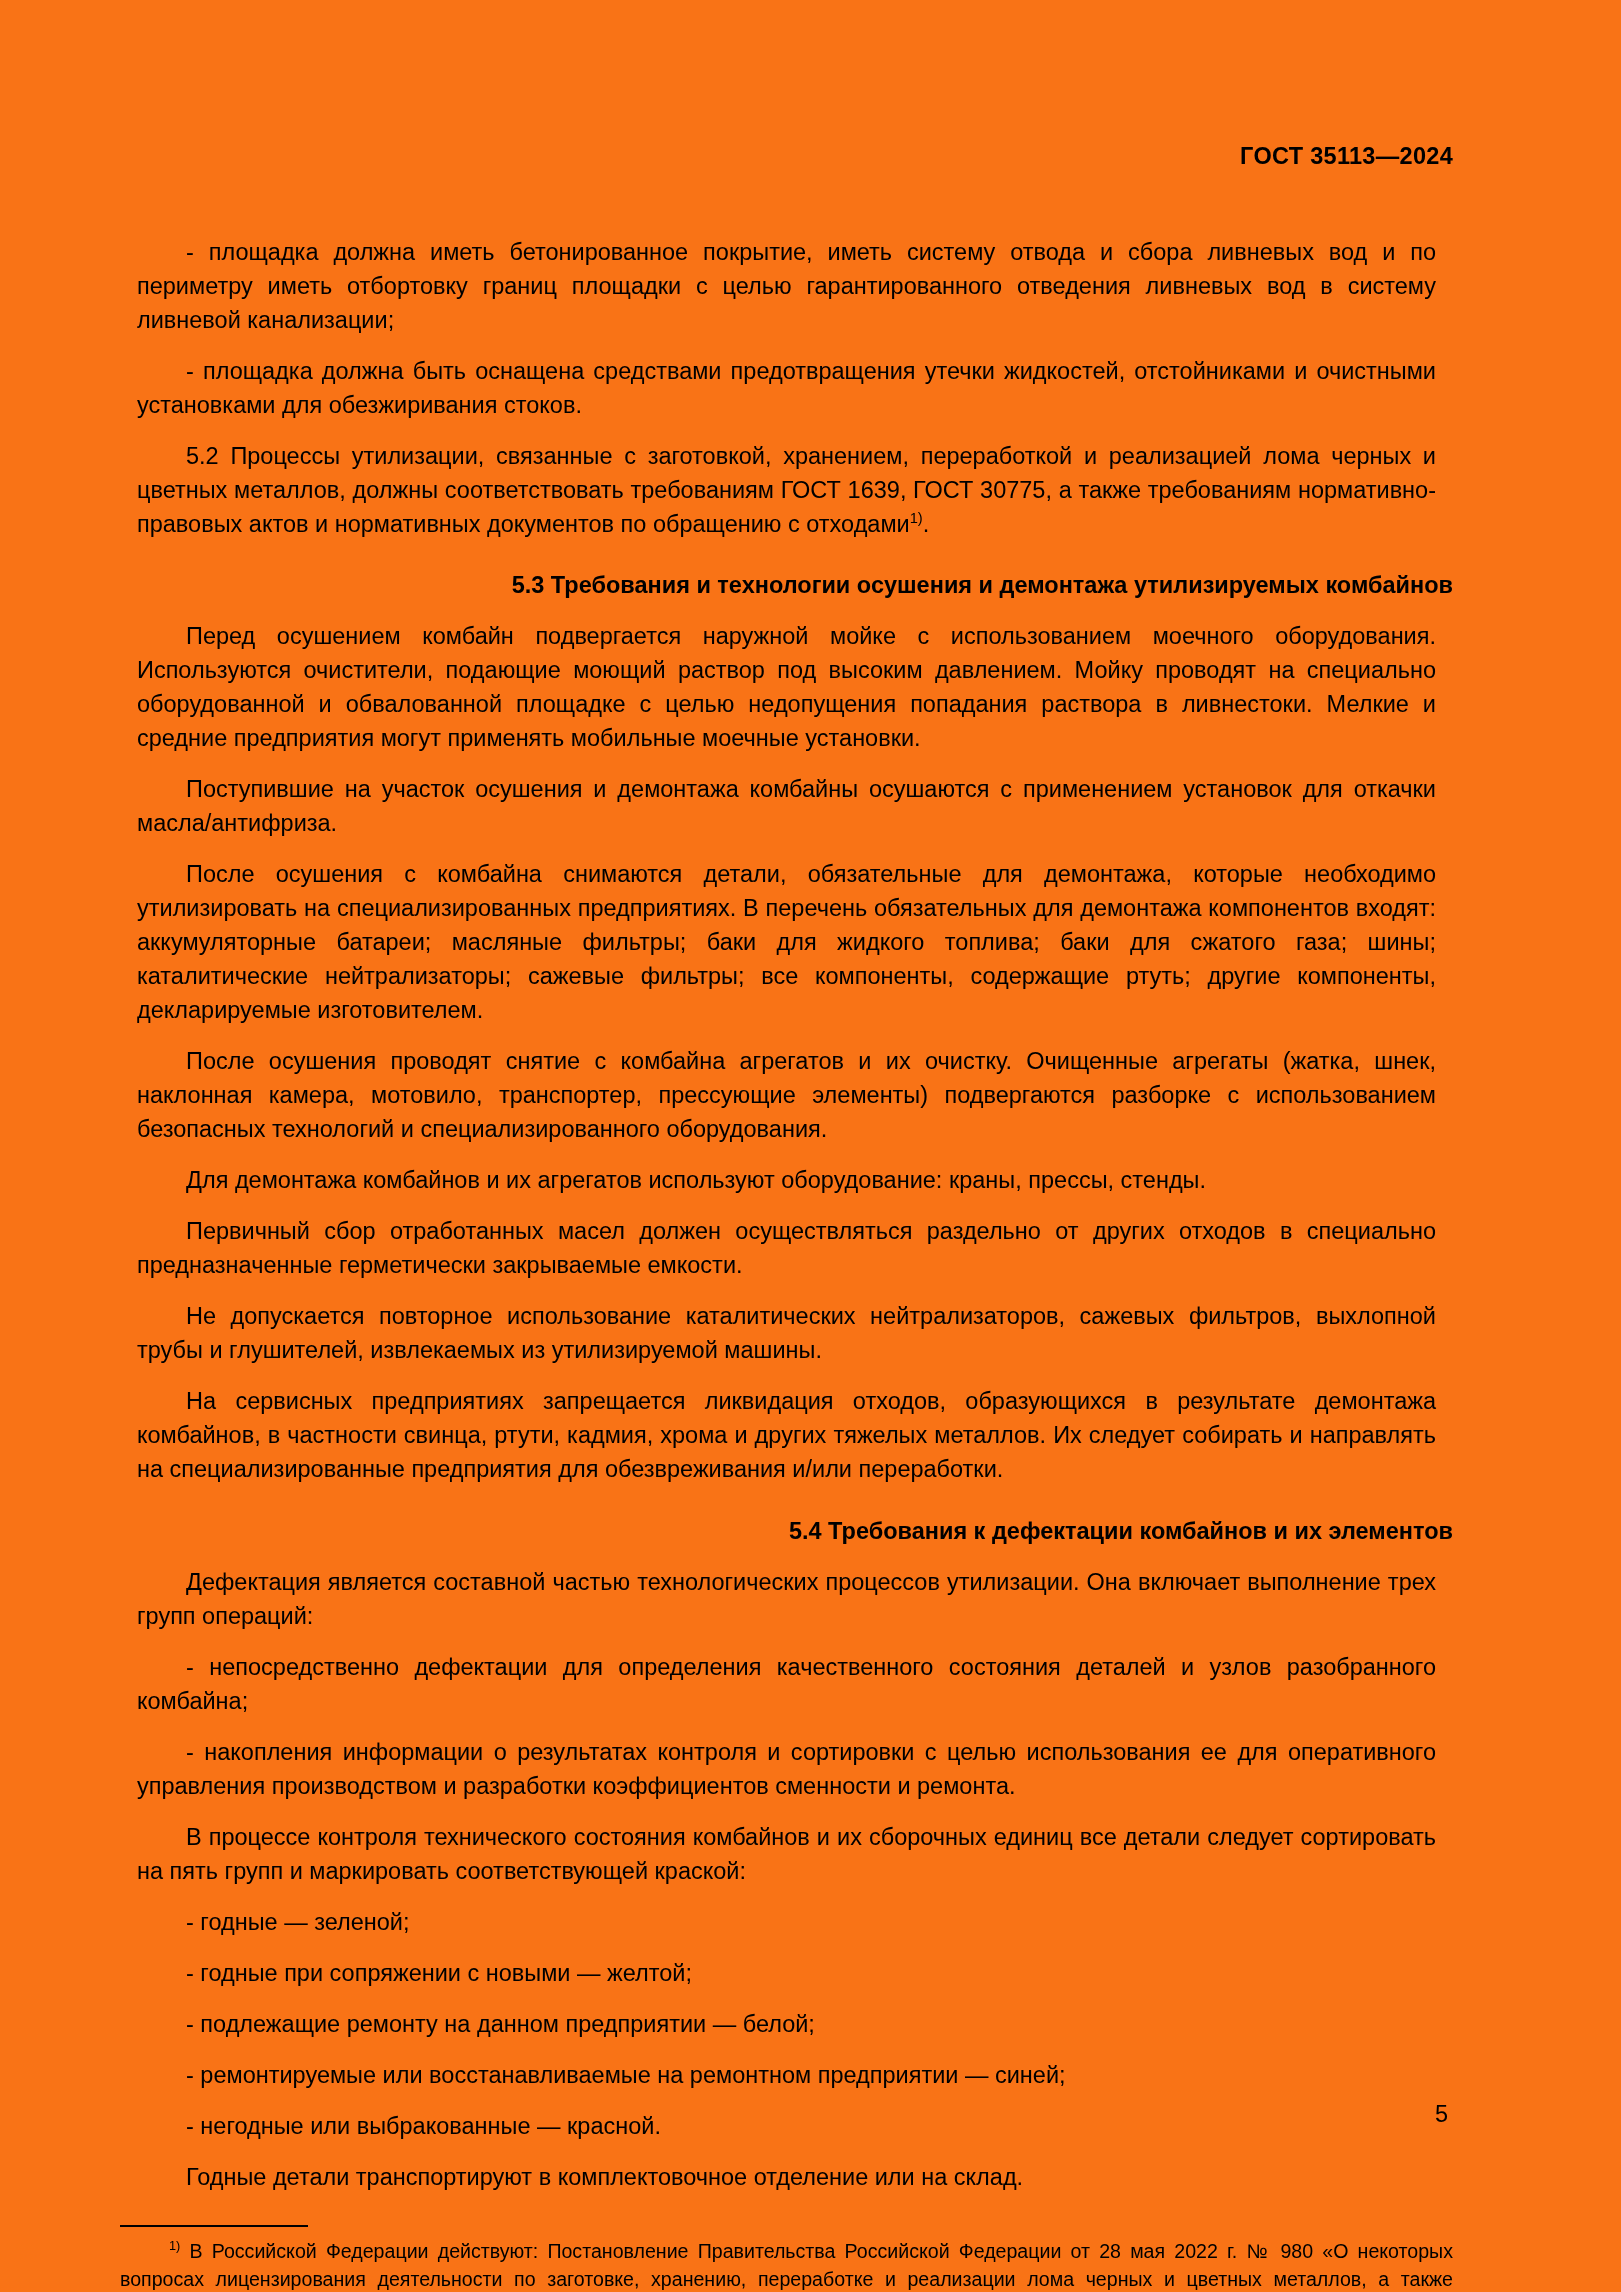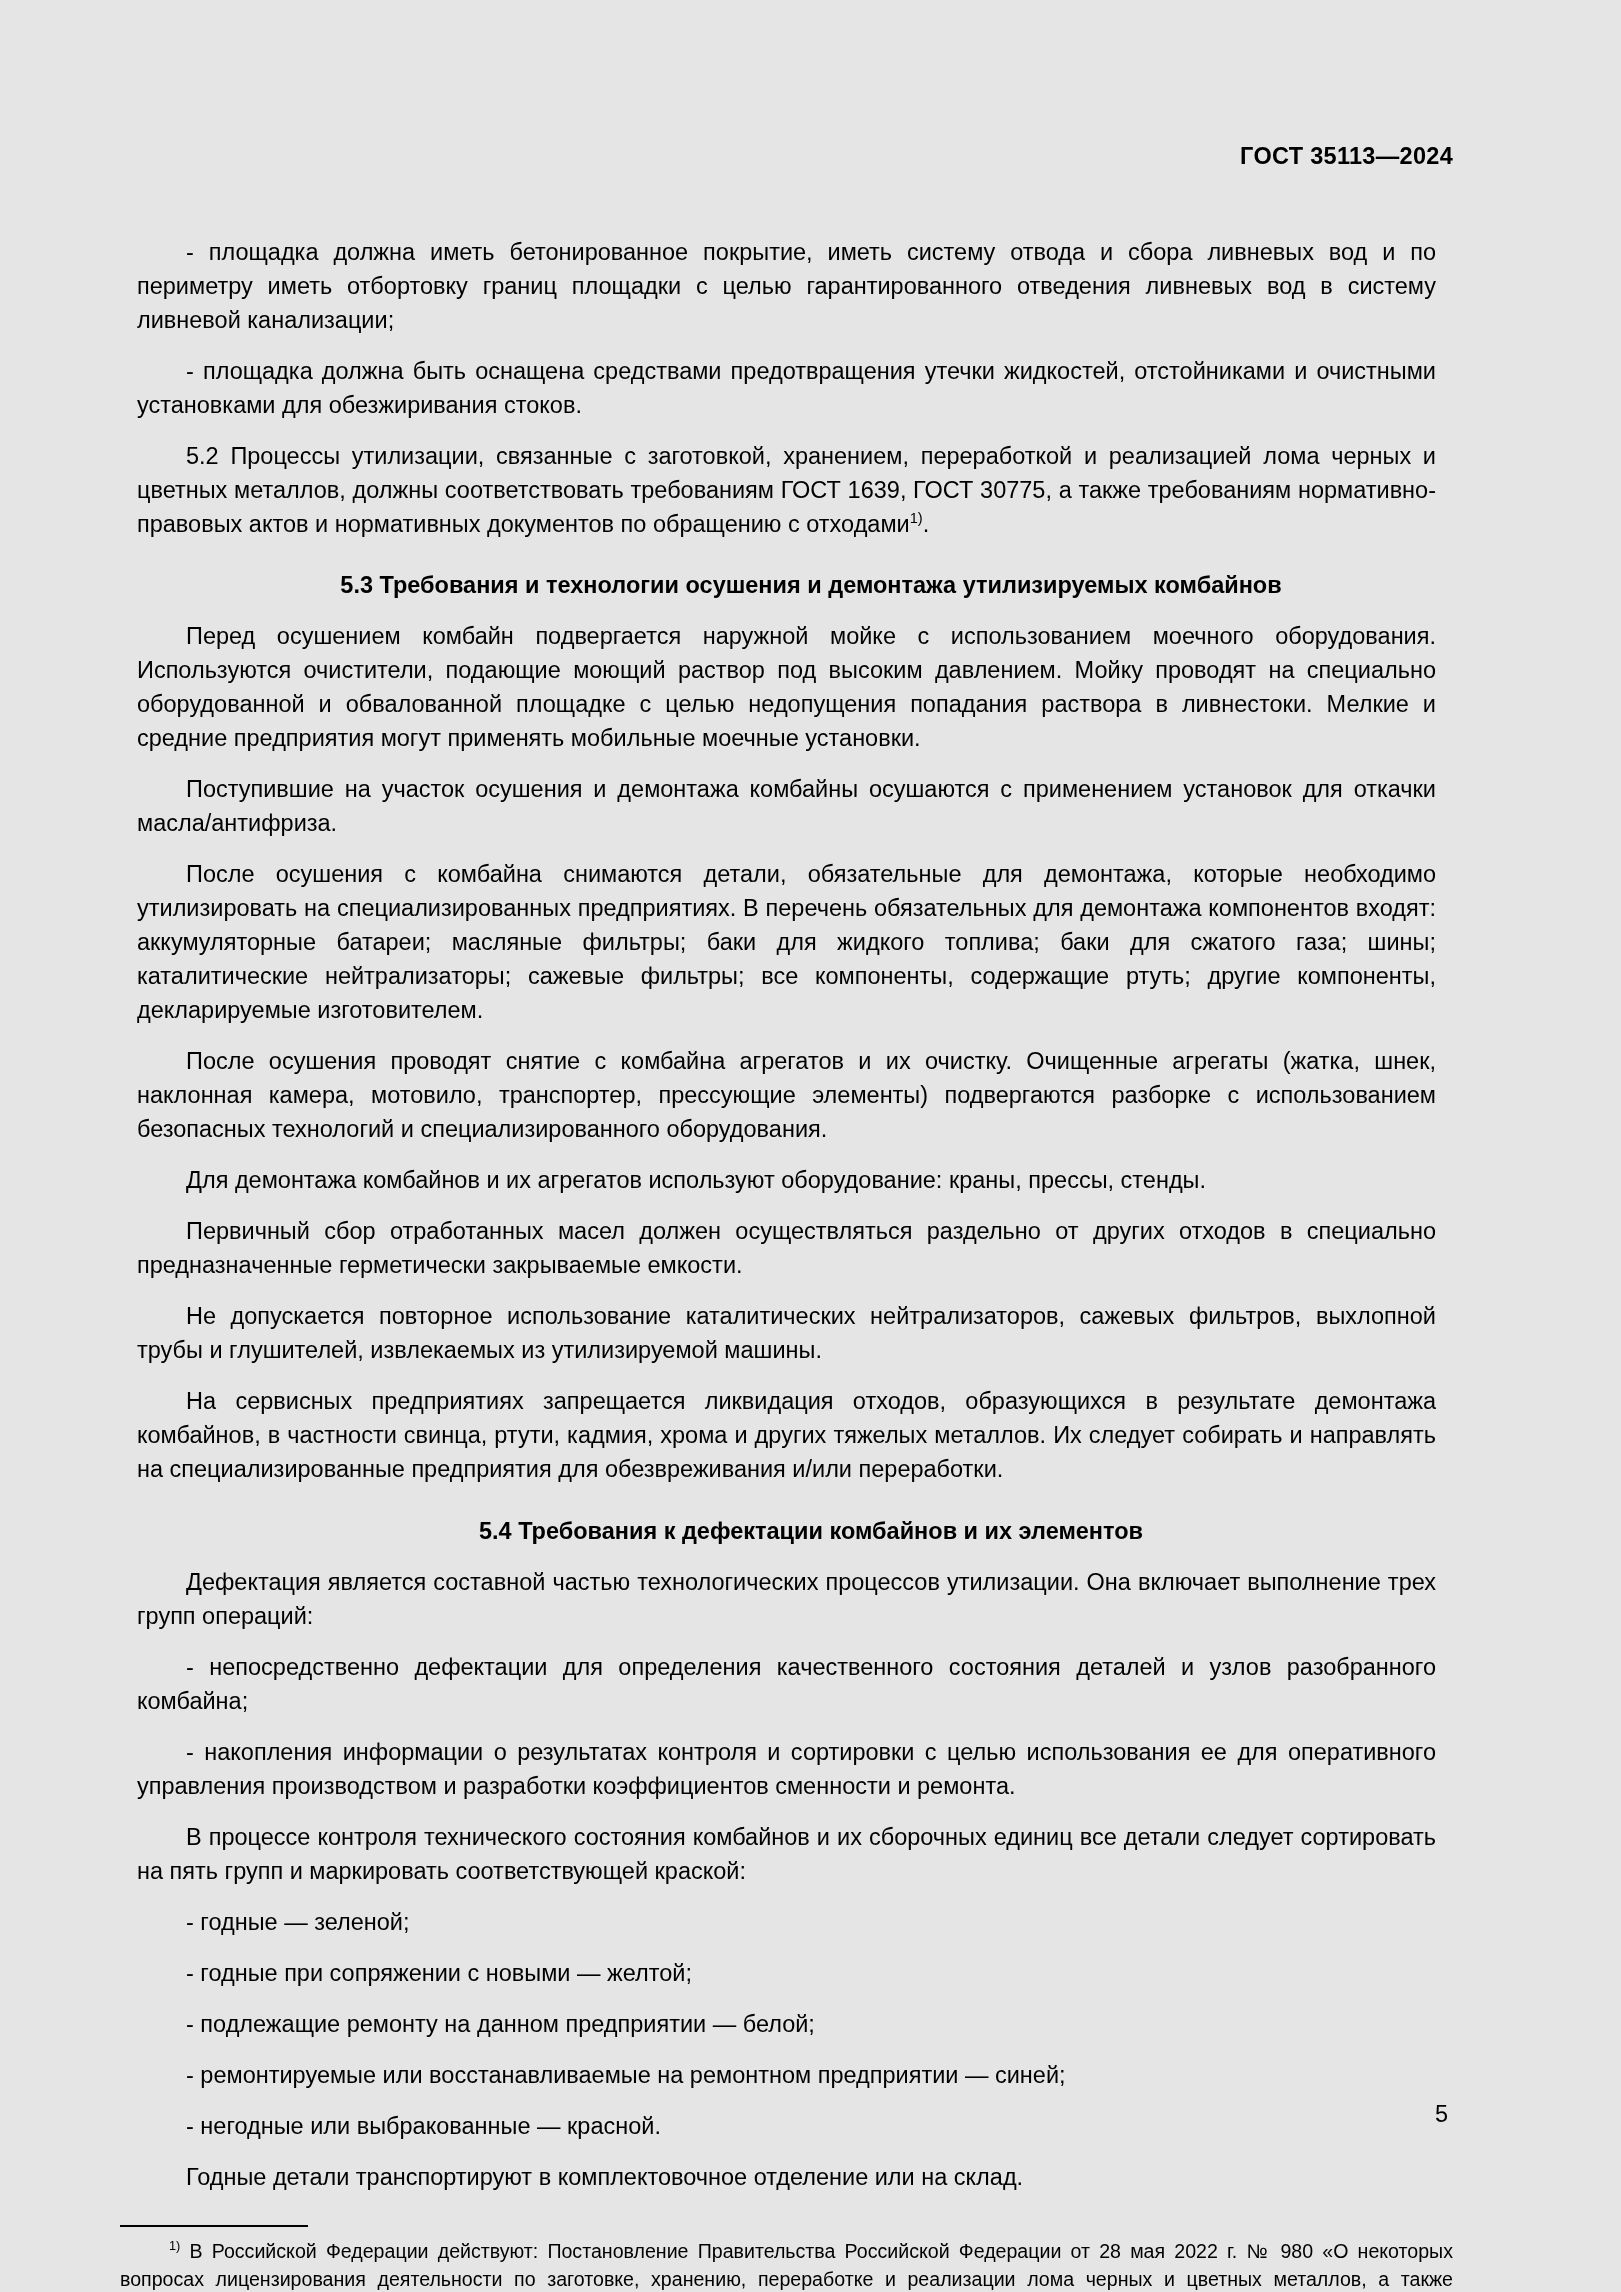--- a/index.html
+++ b/index.html
@@ -4,21 +4,21 @@
 <style>
   html, body {
     margin: 0;
     padding: 0;
     background: #ffffff;
   }
   .page {
     position: relative;
     width: 1621px;
     height: 2293px;
-    background: #e5e5e5;
+    background: #f97316;
     color: #000000;
     font-family: "Liberation Sans", sans-serif;
     overflow: hidden;
   }
   .doc-header {
     position: absolute;
     top: 143px;
     left: 120px;
     width: 1333px;
     text-align: right;
@@ -42,21 +42,21 @@
     text-indent: 49px;
     hyphens: auto;
     -webkit-hyphens: auto;
   }
   .heading {
     margin: 27.4px 0 13.7px 0;
     font-size: 23.5px;
     line-height: 34px;
     font-weight: 700;
     text-indent: 49px;
-    text-align: center;
+    text-align: right;
   }
   .fn-ref {
     font-size: 14.7px;
     vertical-align: super;
     line-height: 0;
   }
   .footnote-area {
     margin-top: 31px;
   }
   .footnote-rule {

